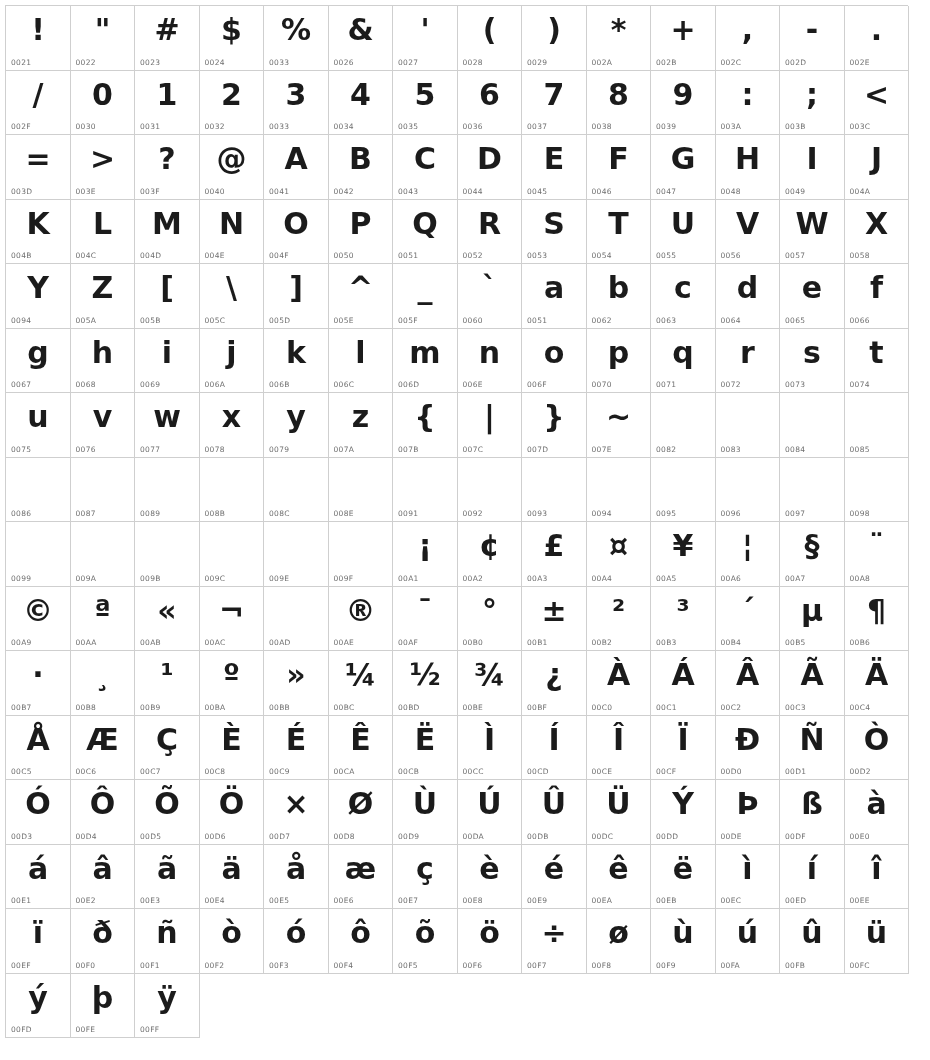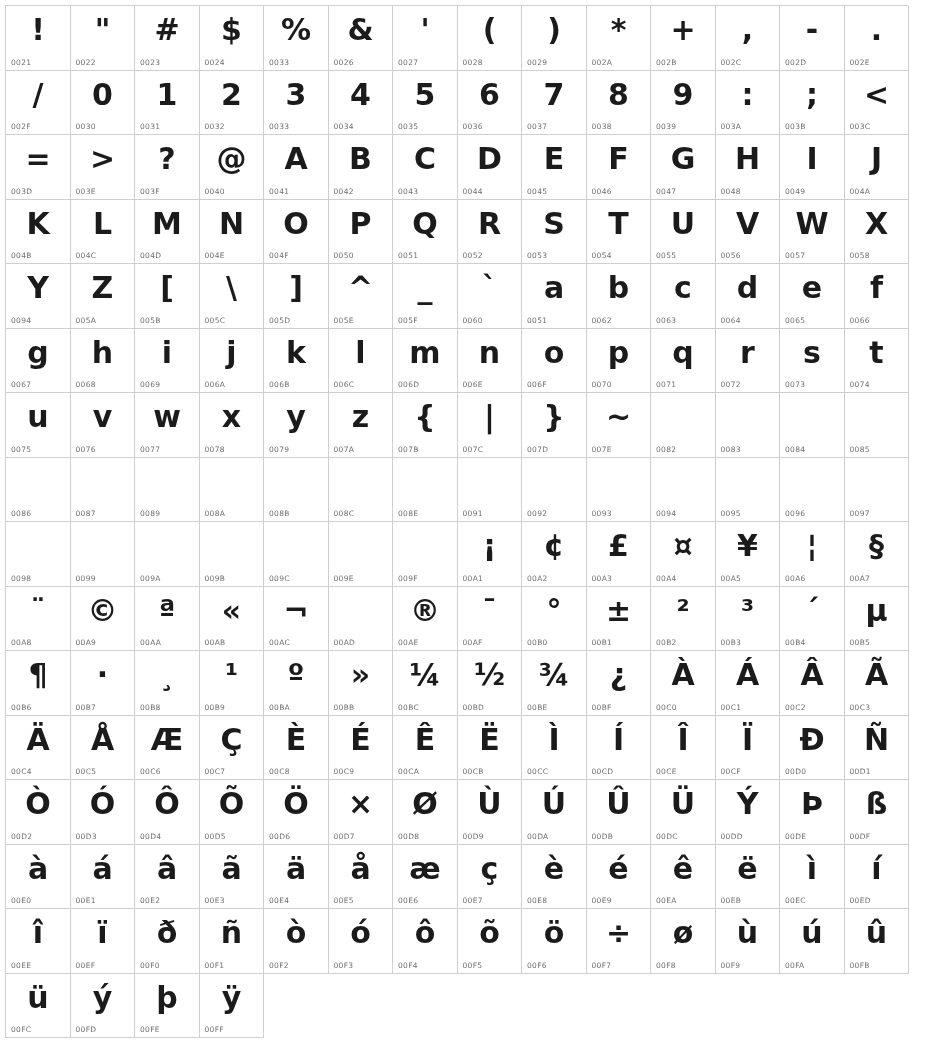--- a/index.html
+++ b/index.html
@@ -460,24 +460,20 @@
     <div class="cell empty">
       <div class="glyph"></div>
       <div class="code">0087</div>
     </div>
     <div class="cell empty">
       <div class="glyph"></div>
       <div class="code">0089</div>
     </div>
     <div class="cell empty">
       <div class="glyph"></div>
-      <div class="code">008A</div>
-    </div>
-    <div class="cell empty">
-      <div class="glyph"></div>
       <div class="code">008B</div>
     </div>
     <div class="cell empty">
       <div class="glyph"></div>
       <div class="code">008C</div>
     </div>
     <div class="cell empty">
       <div class="glyph"></div>
       <div class="code">008E</div>
     </div>

